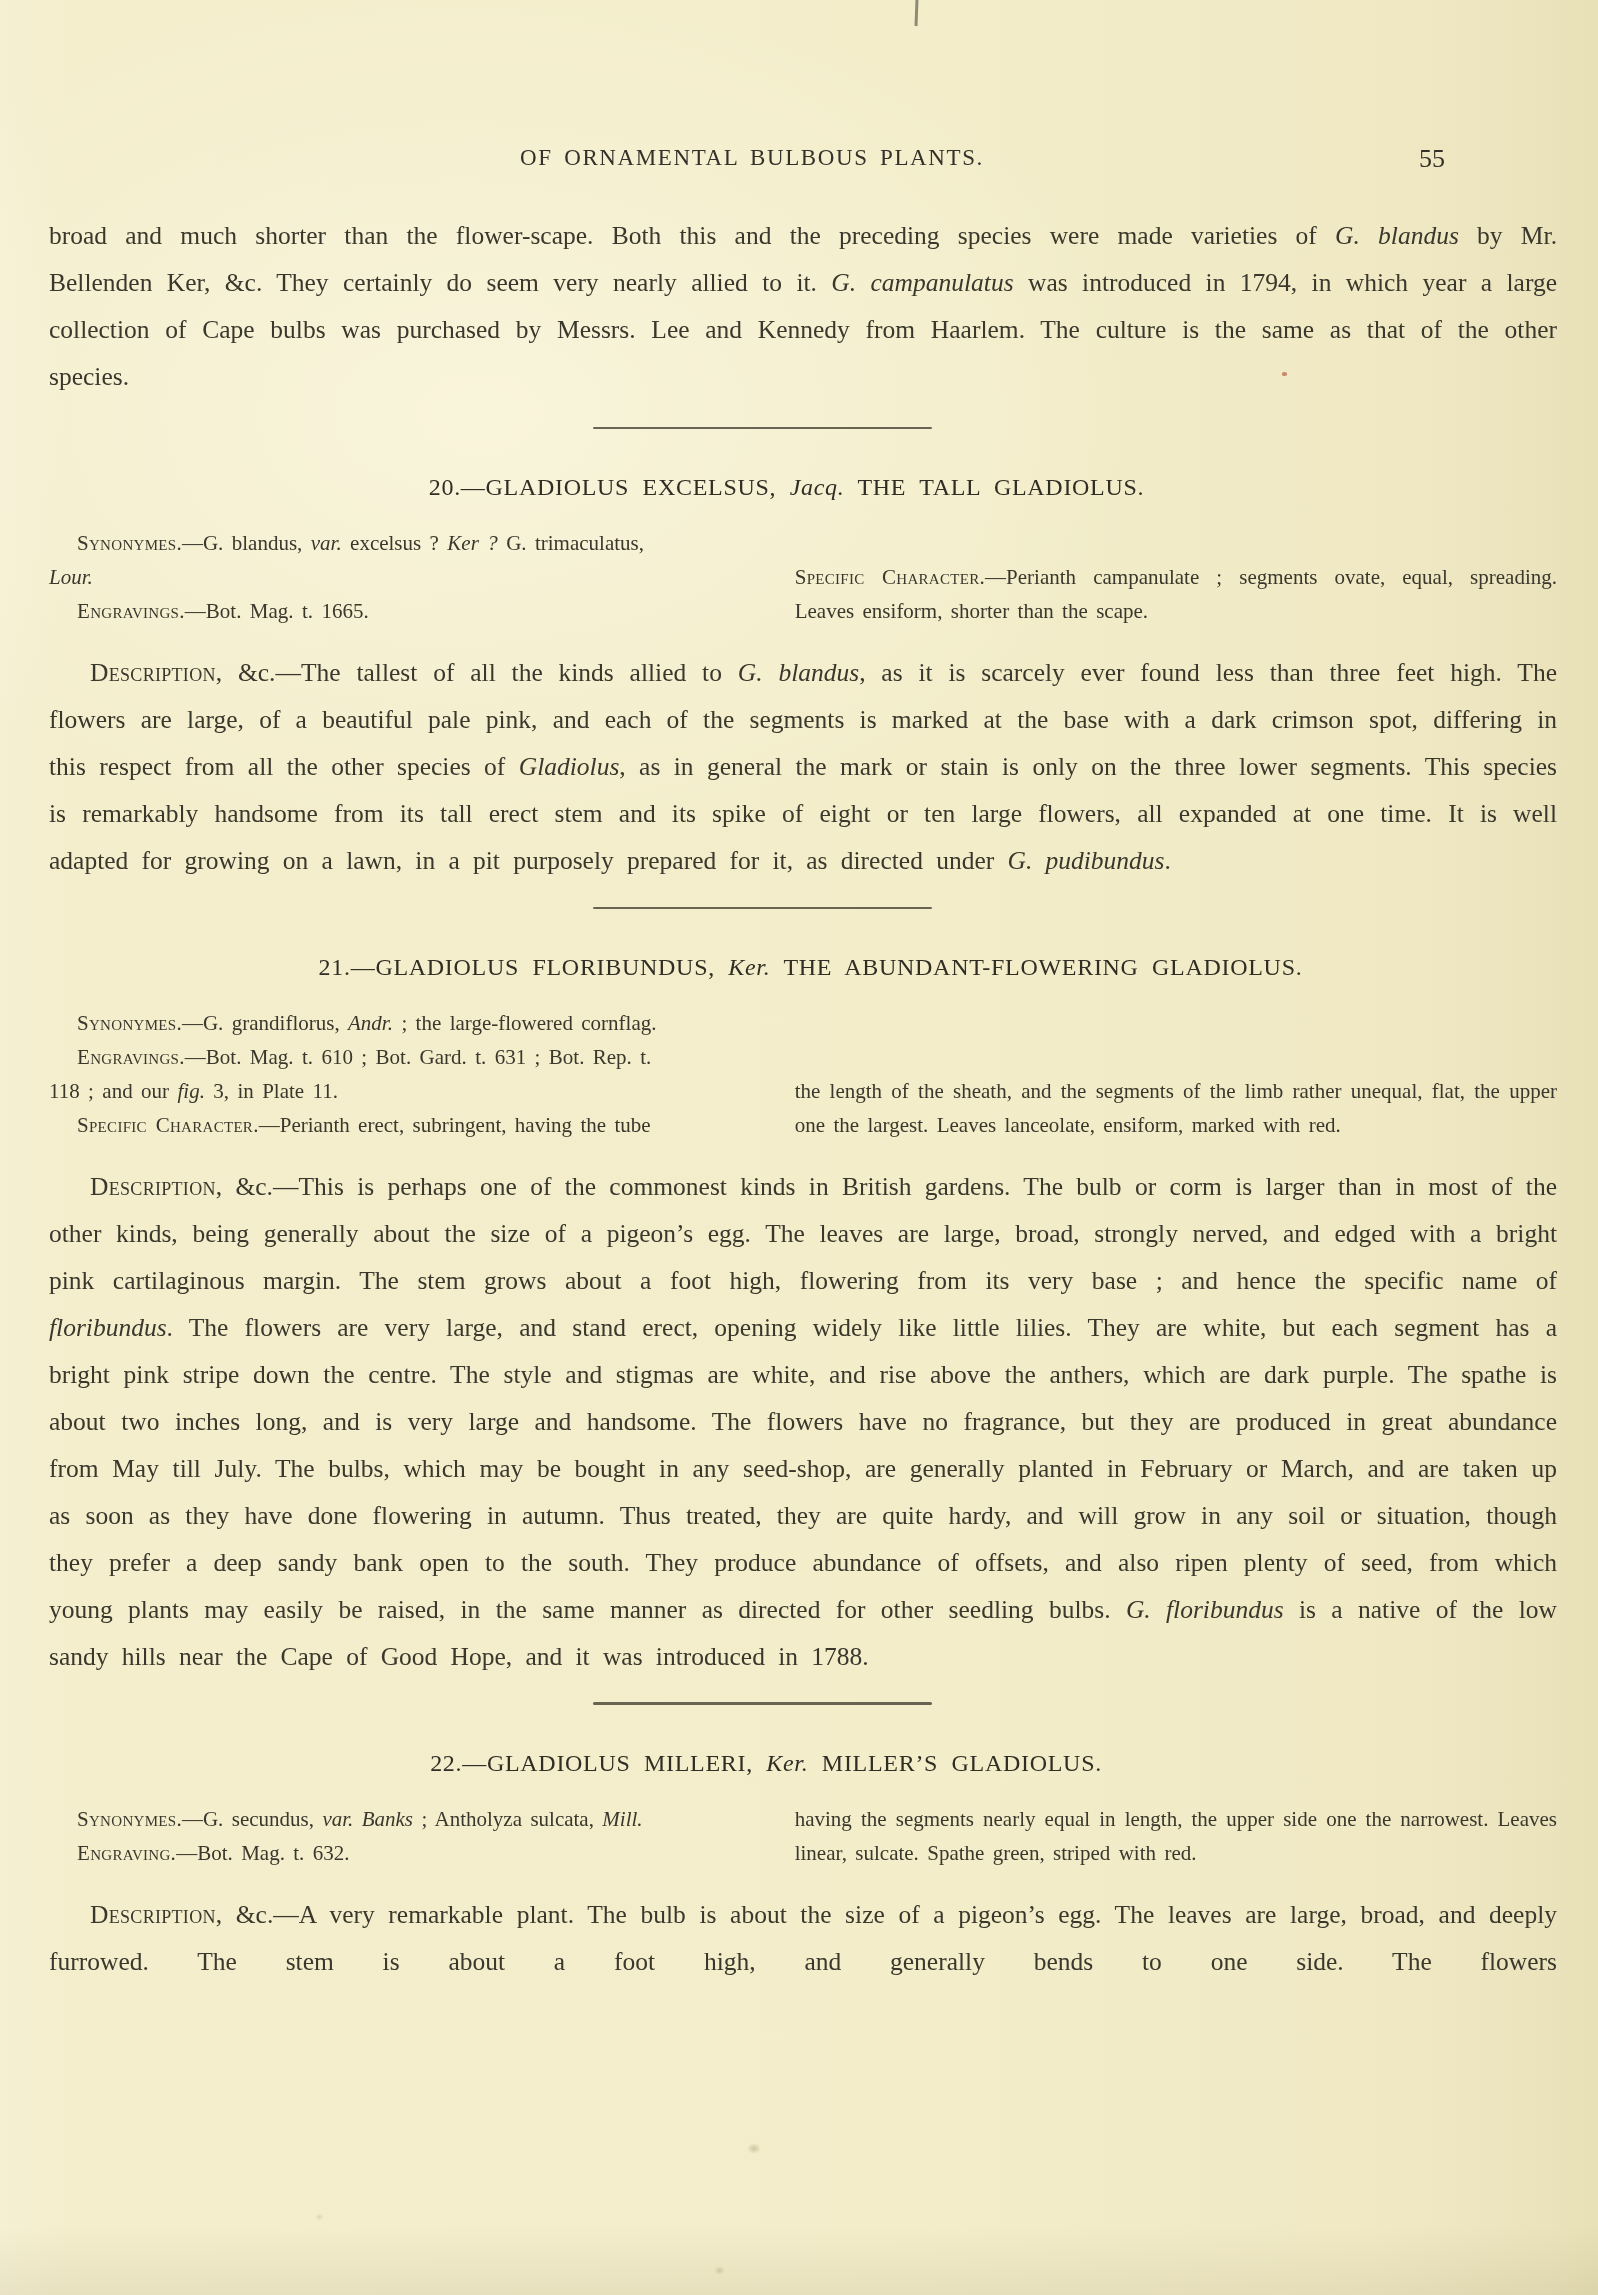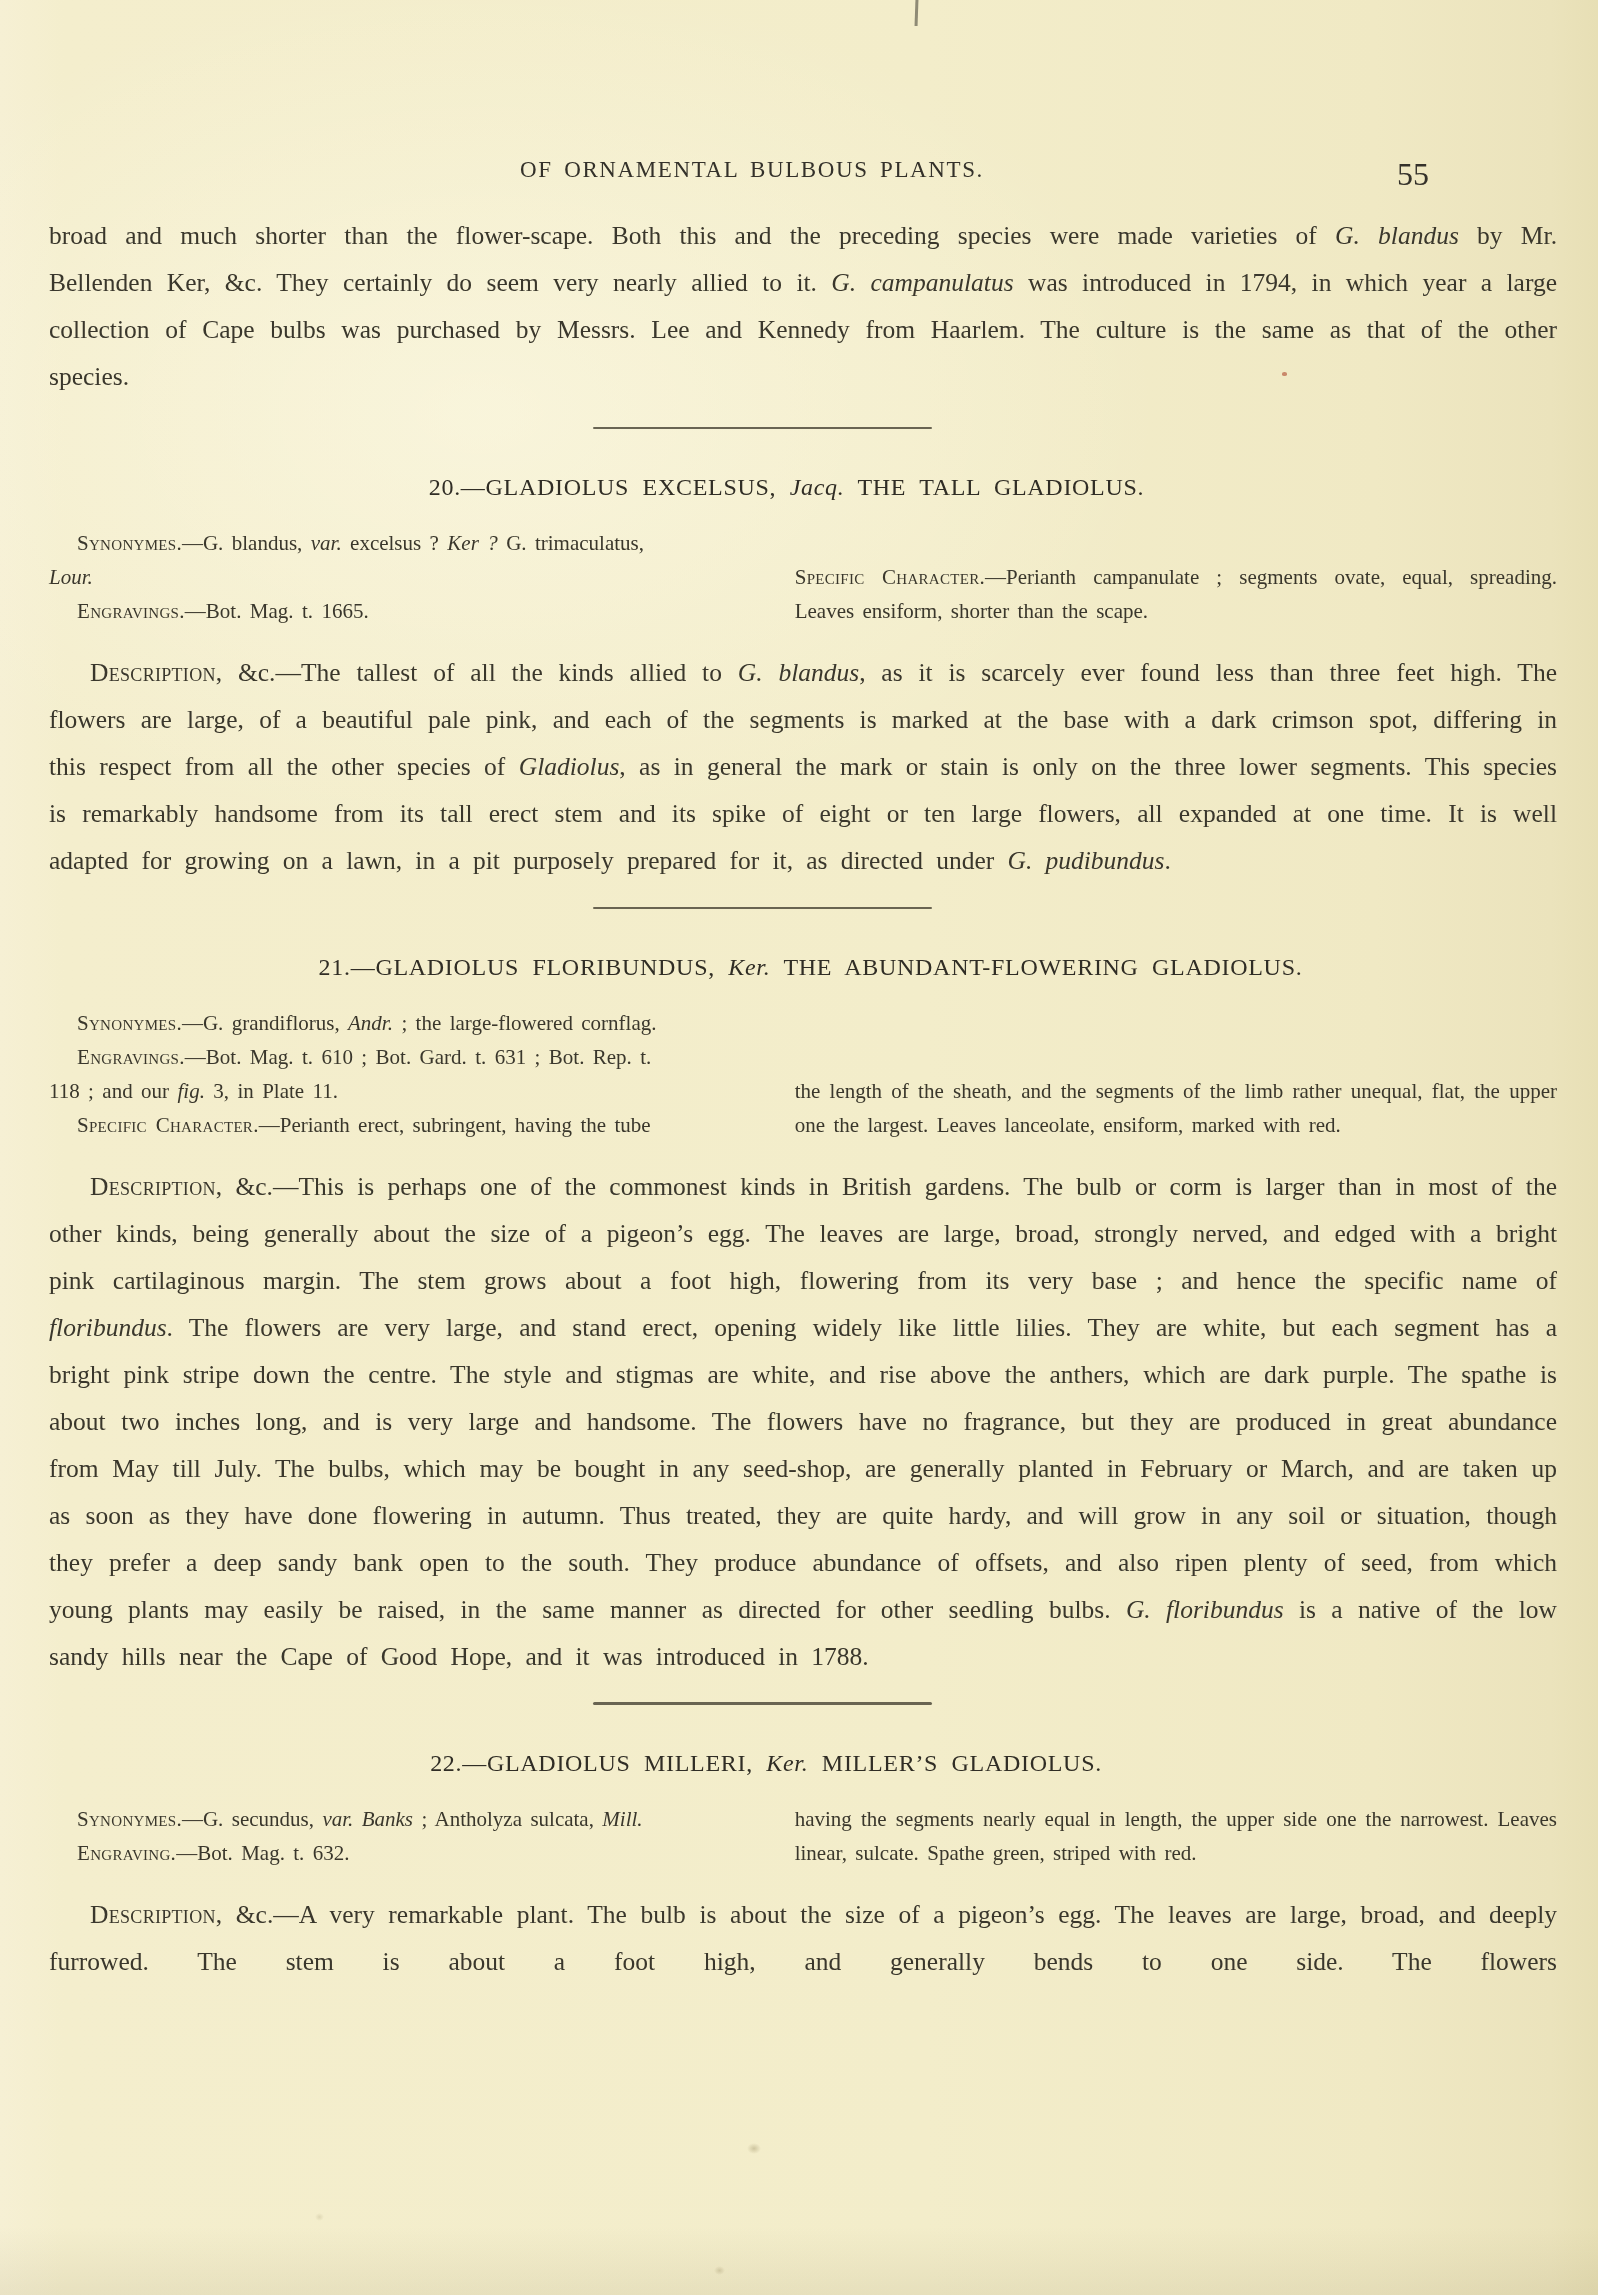--- a/index.html
+++ b/index.html
@@ -9,24 +9,24 @@
     overflow:hidden;
     background:
       radial-gradient(ellipse 1049px 674px at 30% 18%, rgba(255,253,238,.45), rgba(255,253,238,0) 65%),
       linear-gradient(180deg, rgba(120,108,66,0) 97%, rgba(120,108,66,.10) 100%),
       linear-gradient(90deg,#f6f0d4 0%,#f4eecd 4%,#f3edca 58%,#f0e9c4 86%,#ebe3bc 97%,#e7dfb5 100%);
     color:#38352b;
     font-family:"Liberation Serif","DejaVu Serif",serif;
   }
   .i{font-style:italic;}
   .sc{font-variant:small-caps;letter-spacing:0.3px;}
-  .running-head{position:absolute;top:145px;left:49px;width:1508px;height:33px;margin-top:12px;}
+  .running-head{position:absolute;top:145px;left:49px;width:1508px;height:33px;}
   .rh-title{display:block;text-align:center;transform:translateX(-51px);
     font-size:23px;letter-spacing:1.6px;color:#34312a;word-spacing:.18em;}
-  .rh-num{position:absolute;right:128px;top:-1.5px;font-size:32px;color:#34312a;}
+  .rh-num{position:absolute;right:112px;top:-1.5px;font-size:26px;color:#34312a;}
   .content{position:absolute;left:49px;top:212px;width:1508px;}
   p{margin:0;}
   .body{
     font-size:25.5px;line-height:47px;text-align:justify;
     word-spacing:.27em;color:#3a372c;
   }
   .desc{margin-top:21px;text-indent:41px;}
   .force-last{text-align-last:justify;}
   .rule{width:339px;height:2.2px;background:#504b3c;border-radius:1.5px;opacity:.85;}
   .rule-a{margin:27px 0 0 544px;}

